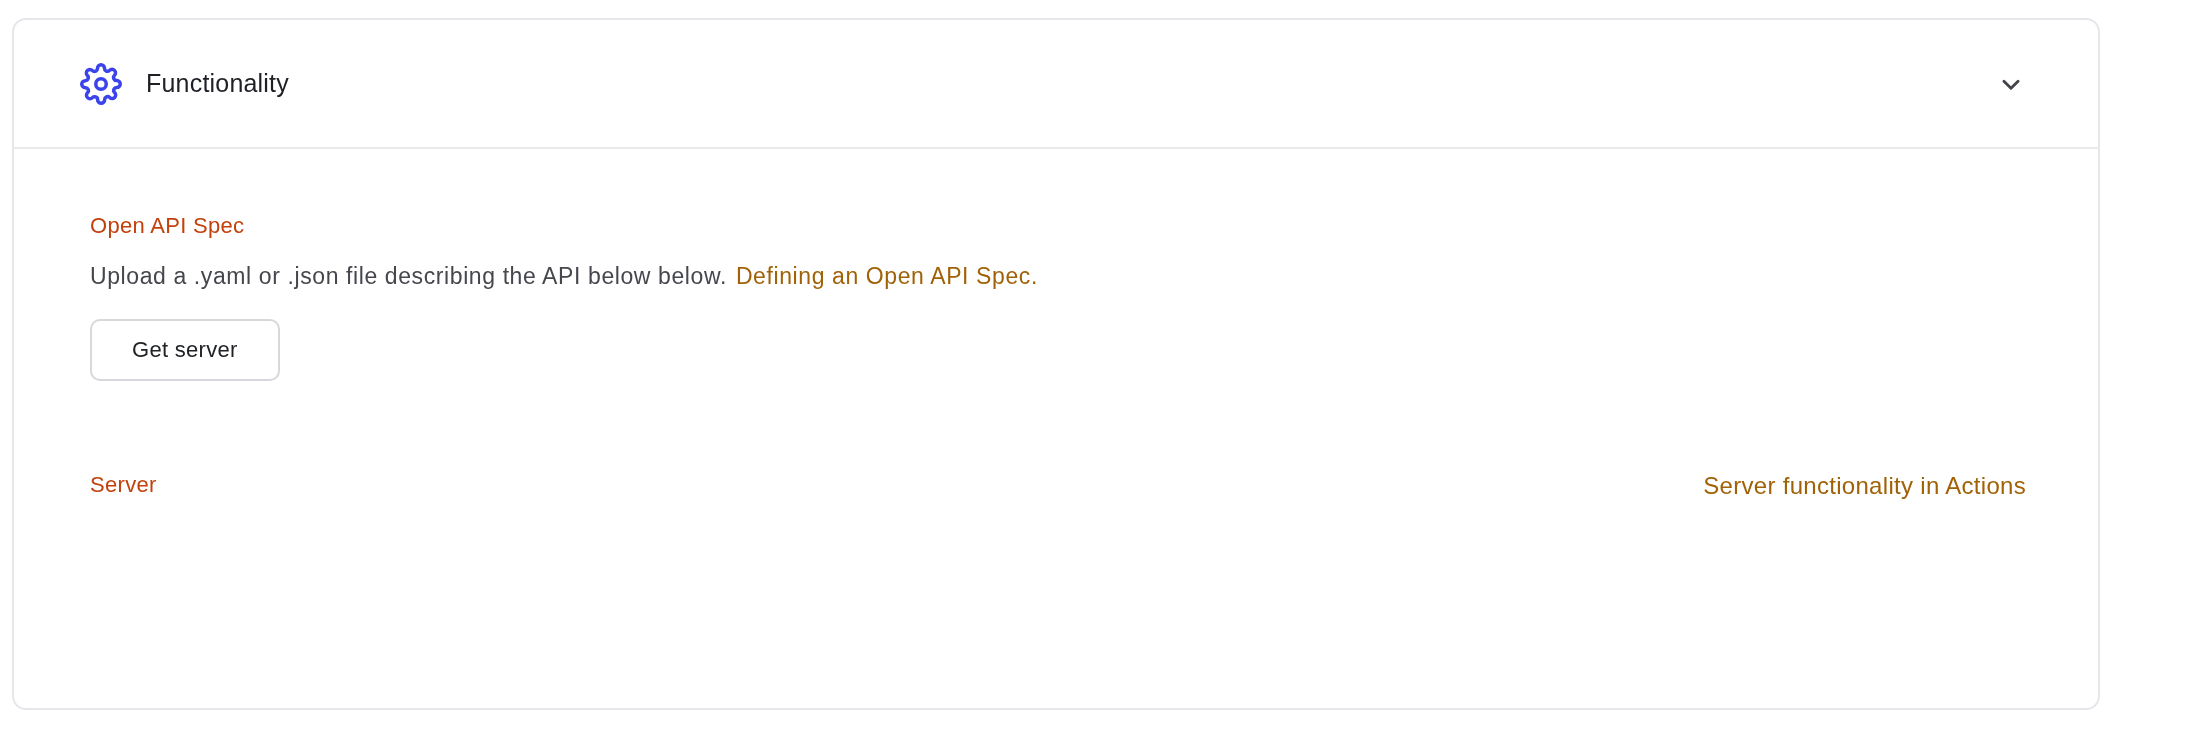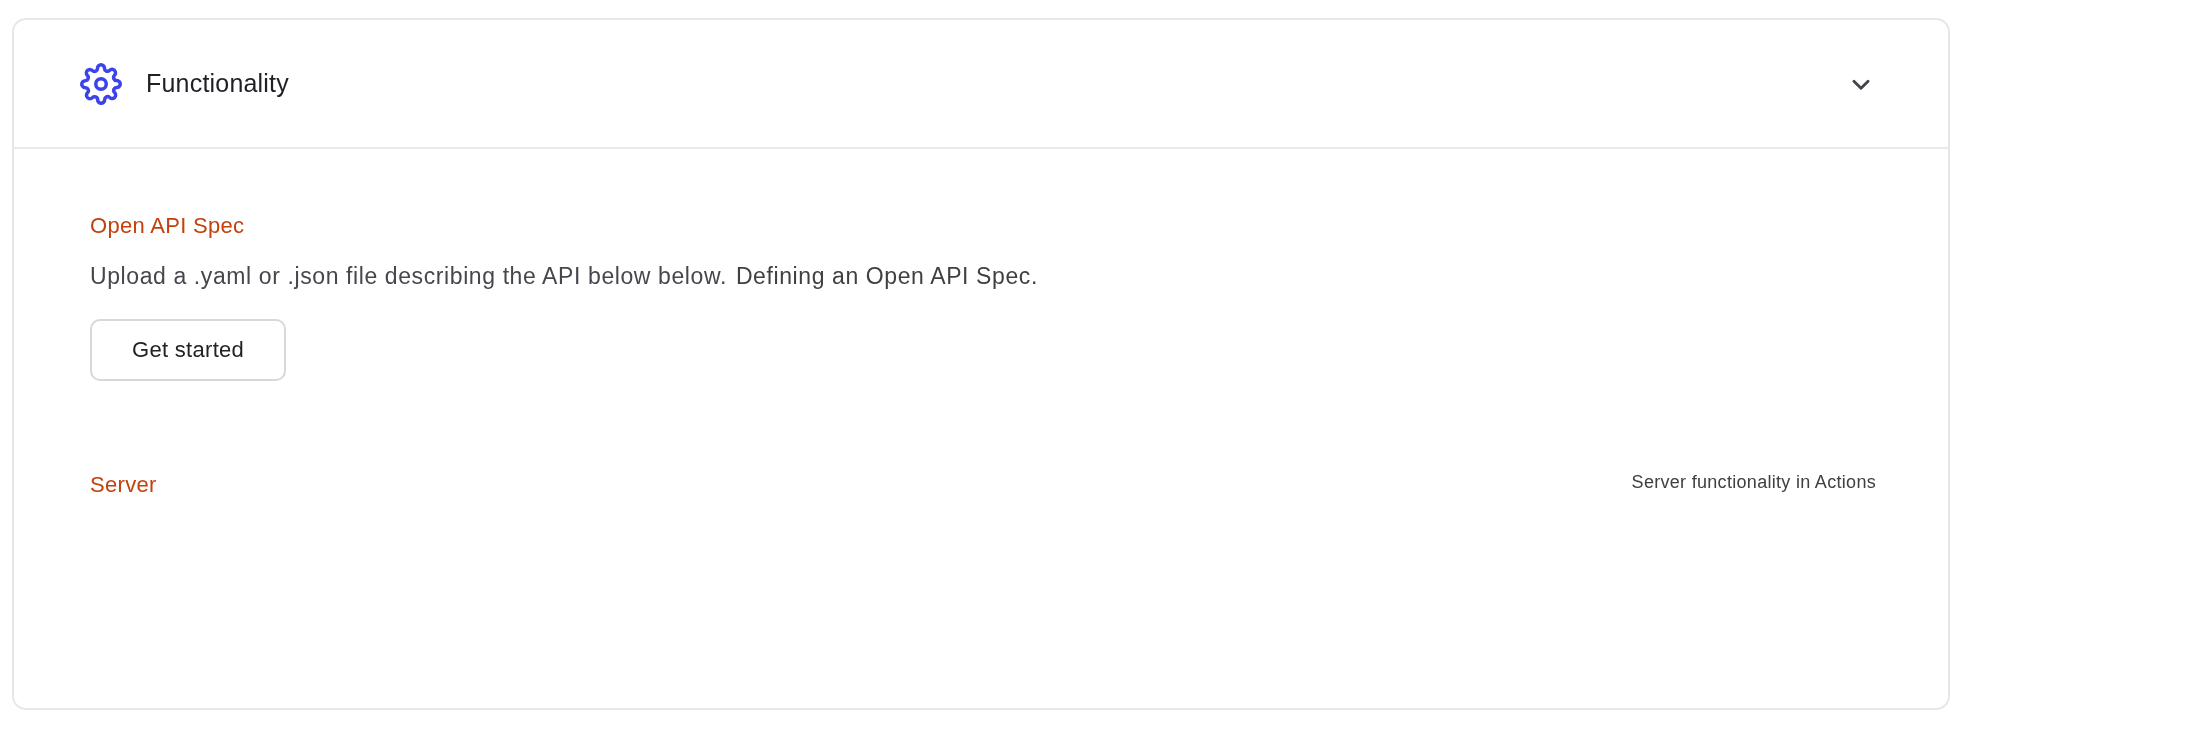--- a/index.html
+++ b/index.html
@@ -6,21 +6,21 @@
   html, body {
     margin: 0; padding: 0;
     width: 2202px; height: 730px;
     background: #ffffff;
     font-family: "Liberation Sans", sans-serif;
     overflow: hidden;
   }
   .card {
     position: absolute;
     left: 12px; top: 18px;
-    width: 1938px; height: 692px;
+    width: 2088px; height: 692px;
     background: #ffffff;
     border: 2px solid #e6e7ea;
     border-radius: 14px;
   }
   
   .card-header {
     display: flex;
     align-items: center;
     height: 129px;
     padding: 0 70px 0 66px;
@@ -51,21 +51,21 @@
   .field-desc {
     margin: 0;
     font-size: 23px;
     font-weight: 400;
     color: #45474d;
     line-height: 50px;
     letter-spacing: 0.6px;
   }
   .upload-desc { margin-top: 12px; }
   .link {
-    color: #404040;
+    color: #a16207;
     text-decoration: none;
     cursor: pointer;
   }
   .inline-link { margin-left: 9px; }
   .btn {
     display: inline-block;
     margin-top: 18px;
     height: 62px;
     padding: 0 40px;
     background: #ffffff;
@@ -78,21 +78,21 @@
     letter-spacing: 0.3px;
     cursor: pointer;
   }
   .server-section { margin-top: 91px; }
   .server-row {
     display: flex;
     align-items: flex-start;
     justify-content: space-between;
   }
   .server-link {
-    font-size: 18px;
+    font-size: 24px;
     font-weight: 500;
     letter-spacing: 0.3px;
   }
   .server-desc {
     margin-top: 18px;
     max-width: 2010px;
   }
 </style>
 </head>
 <body>
@@ -112,21 +112,21 @@
         <polyline points="7 10 12 15 17 10"></polyline>
       </svg>
     </span>
   </header>
 
   <div class="card-body">
 
     <div>
       <div class="field-label open-api-label">Open API Spec</div>
       <p class="field-desc upload-desc"><span>Upload a .yaml or .json file describing the API below below.</span><a class="link inline-link" href="#">Defining an Open API Spec.</a></p>
-      <button class="btn">Get started</button>
+      <button class="btn">Get server</button>
     </div>
 
     <div class="server-section">
       <div class="server-row">
         <div class="field-label">Server</div>
         <a class="link server-link" href="#">Server functionality in Actions</a>
       </div>
     </div>
 
   </div>

